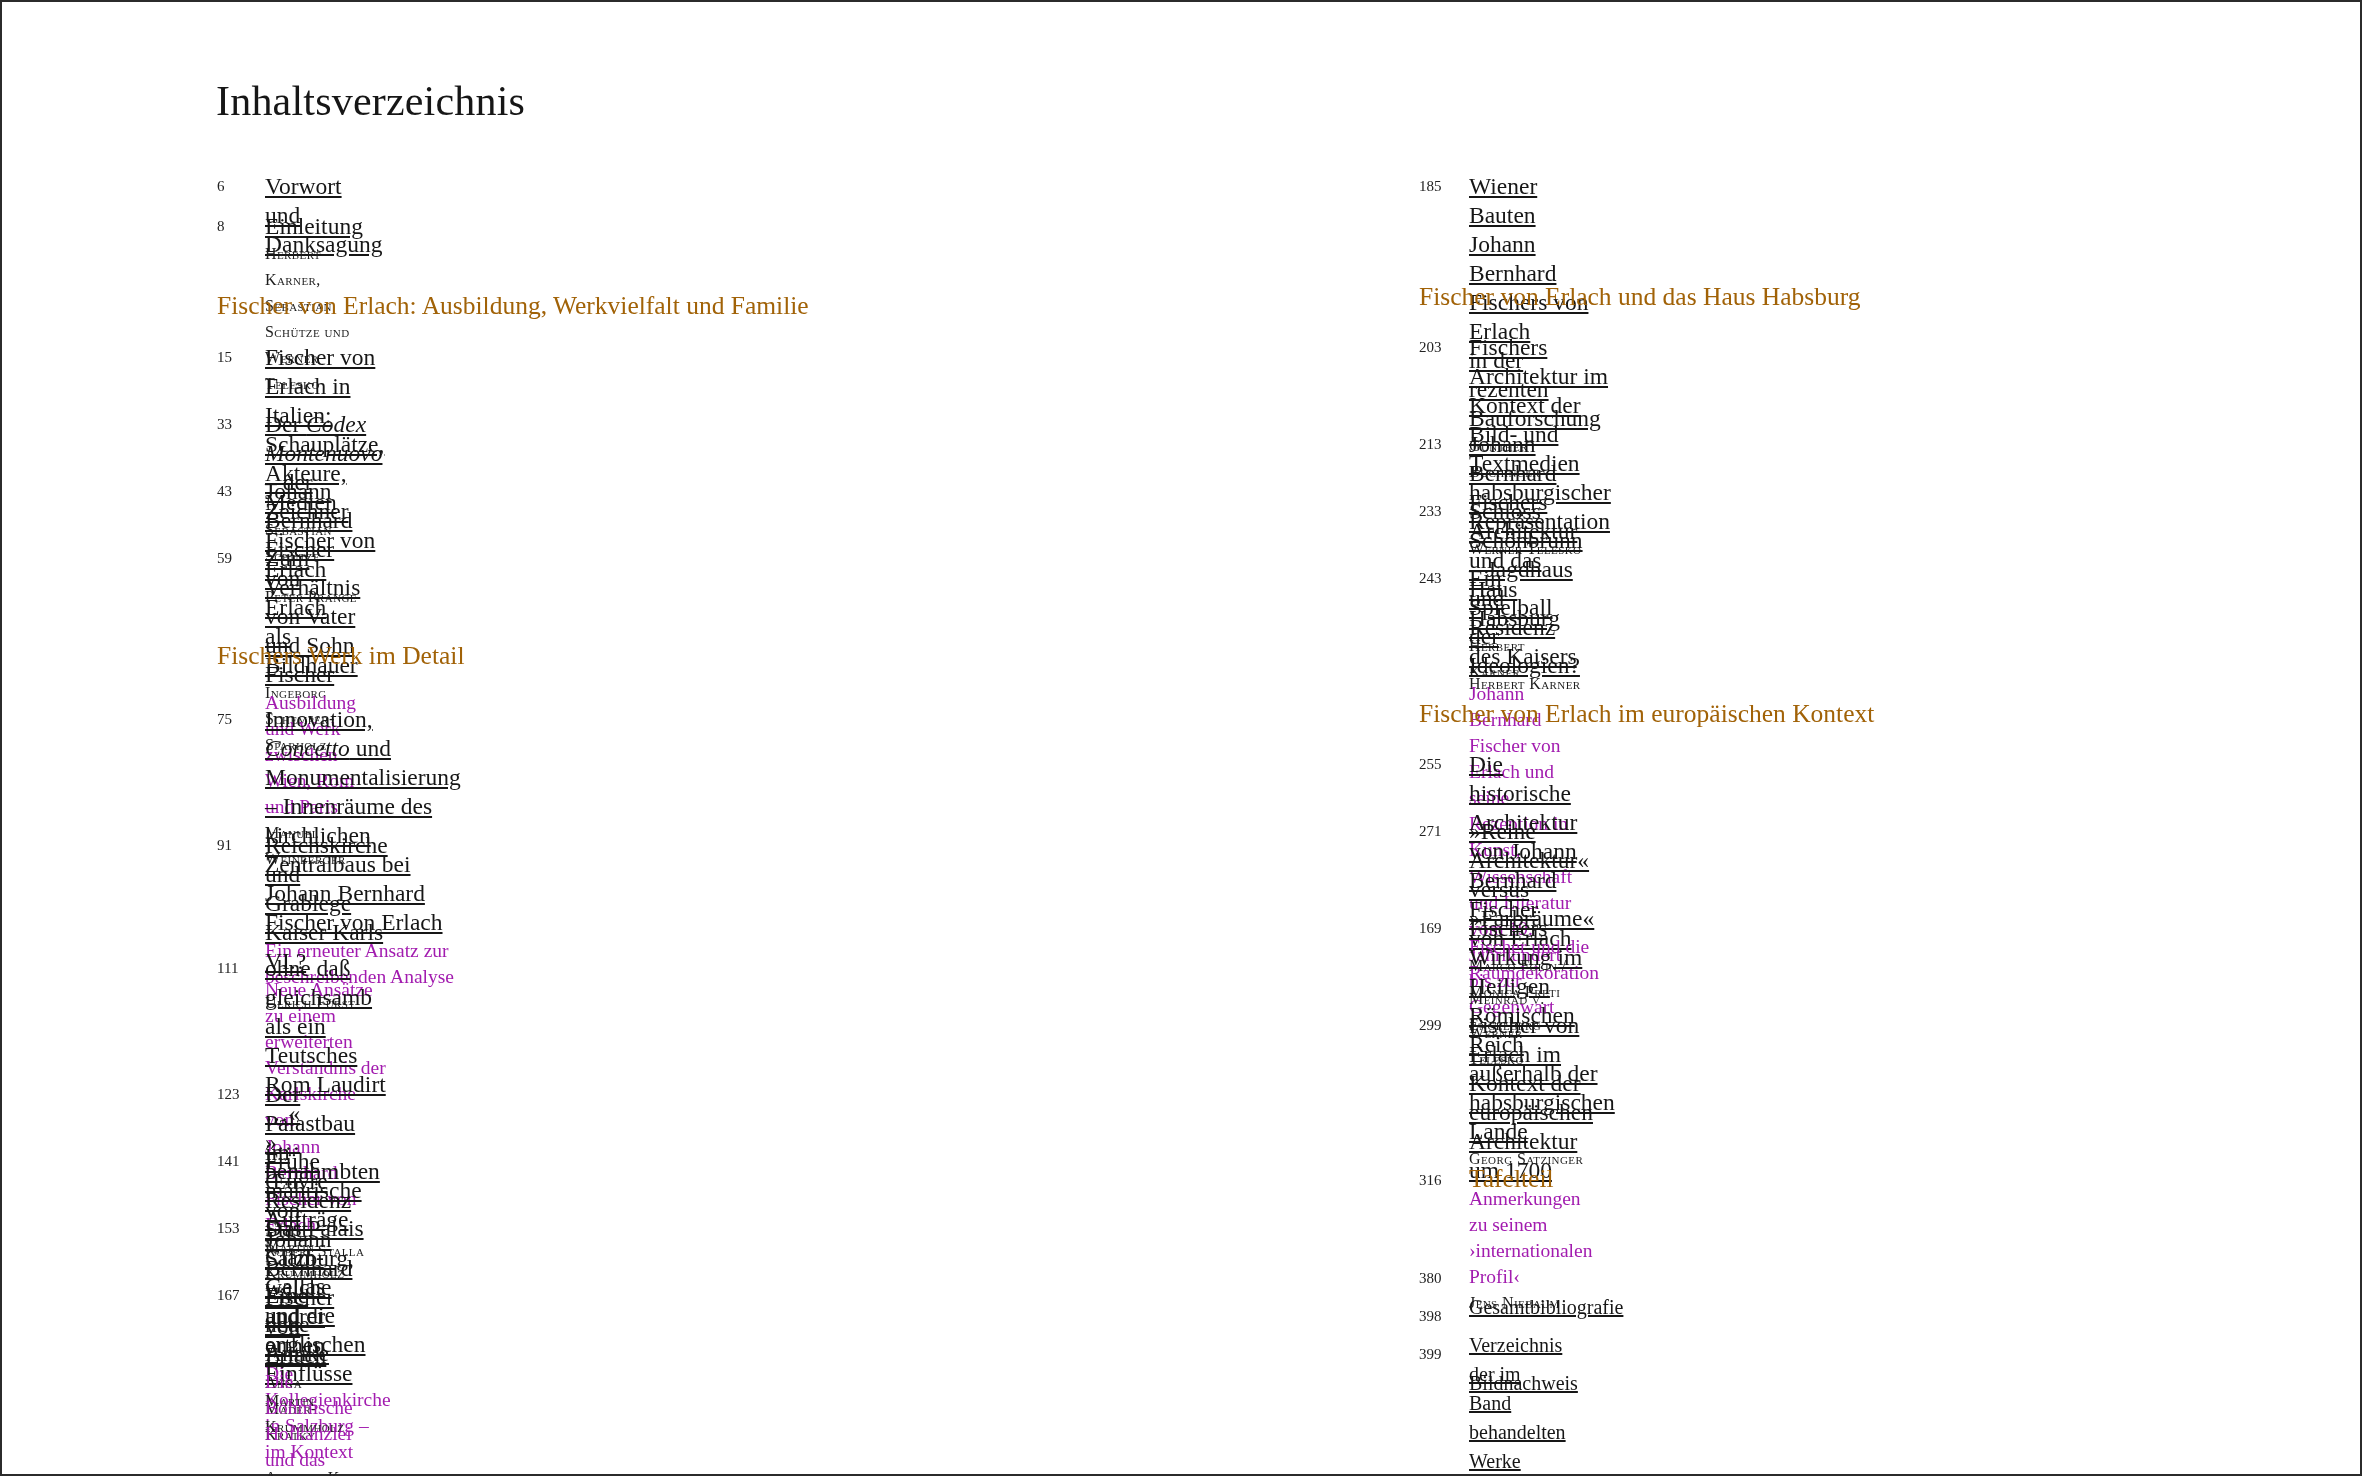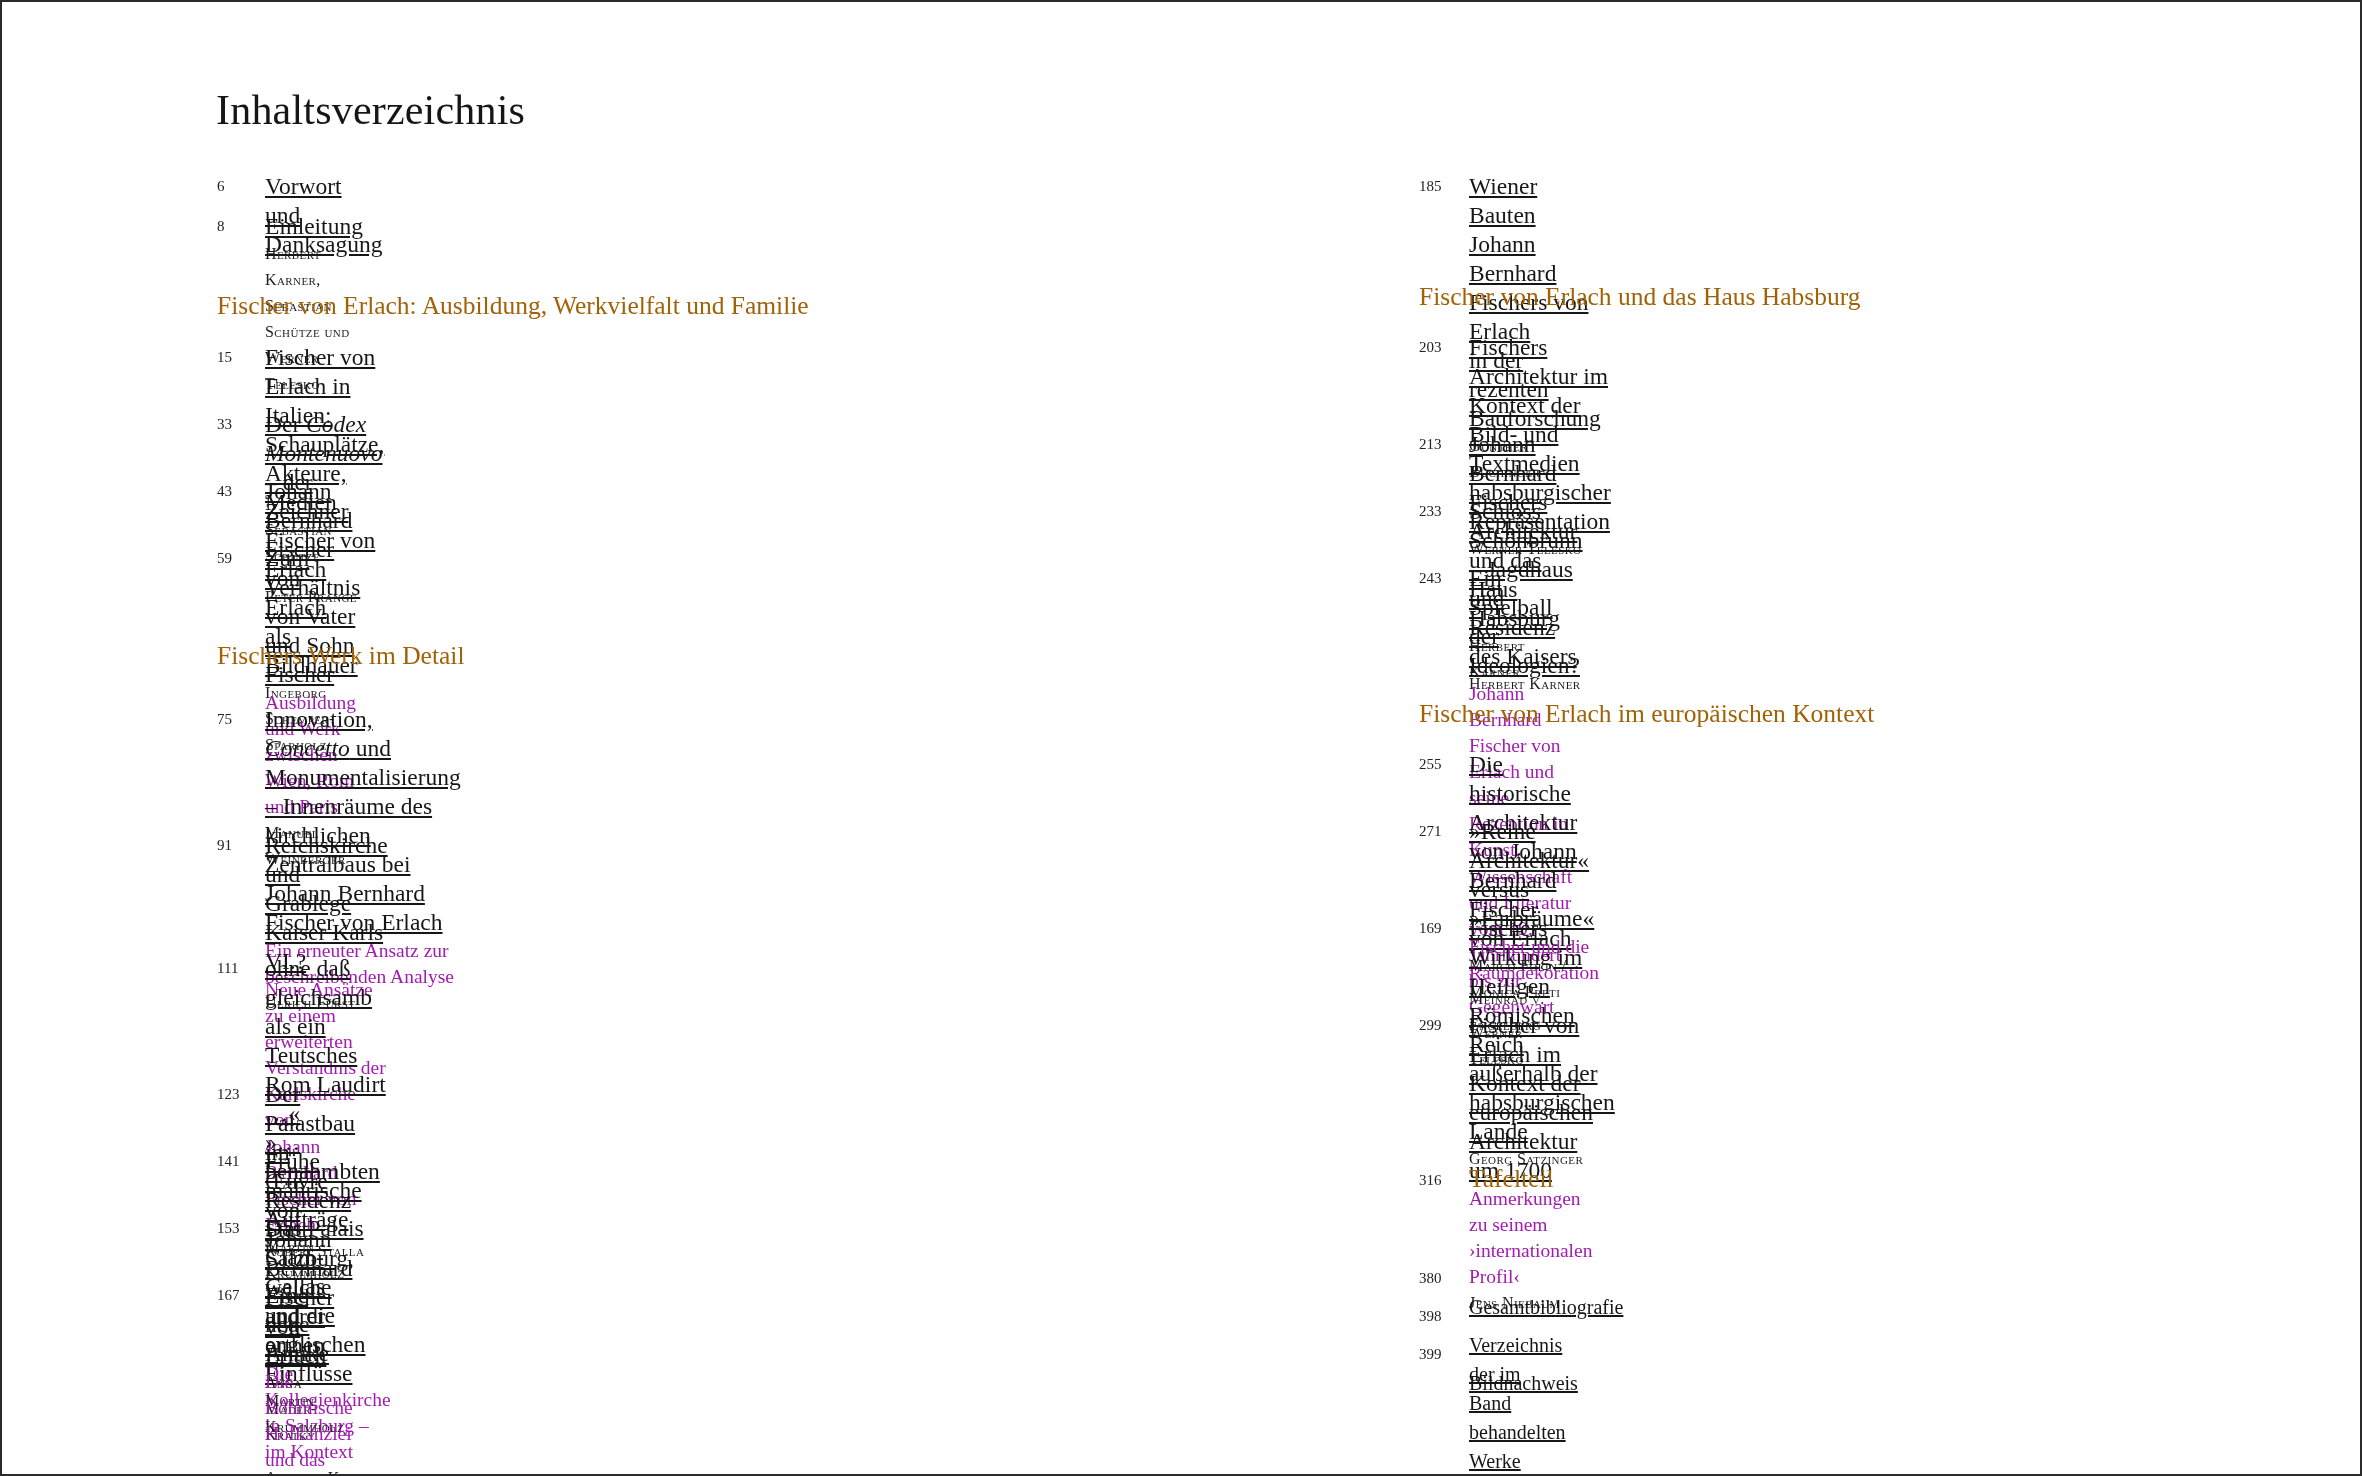--- a/index.html
+++ b/index.html
@@ -7,21 +7,21 @@
     width: 2362px; height: 1476px; position: relative; overflow: hidden;
     background: #ffffff;
     font-family: "Liberation Serif", "DejaVu Serif", serif;
     color: #1a1a1a;
   }
   .page-frame {
     position: absolute; left: 0; top: 0; width: 2362px; height: 1476px;
     box-sizing: border-box; border: 2px solid #2b2b2b; border-top-width: 2px;
   }
   .title {
-    position: absolute; left: 216px; top: 85px;
+    position: absolute; left: 216px; top: 76px;
     font-size: 42px; font-weight: normal; letter-spacing: 0.2px; color: #161616;
     line-height: 50px; margin: 0;
   }
   .entry { position: absolute; }
   .pnum {
     position: absolute; left: 0; width: 44px;
     font-size: 15px; color: #222; line-height: 29px;
   }
   .etitle {
     font-size: 23.5px; line-height: 29px; color: #161616; text-decoration: underline;

